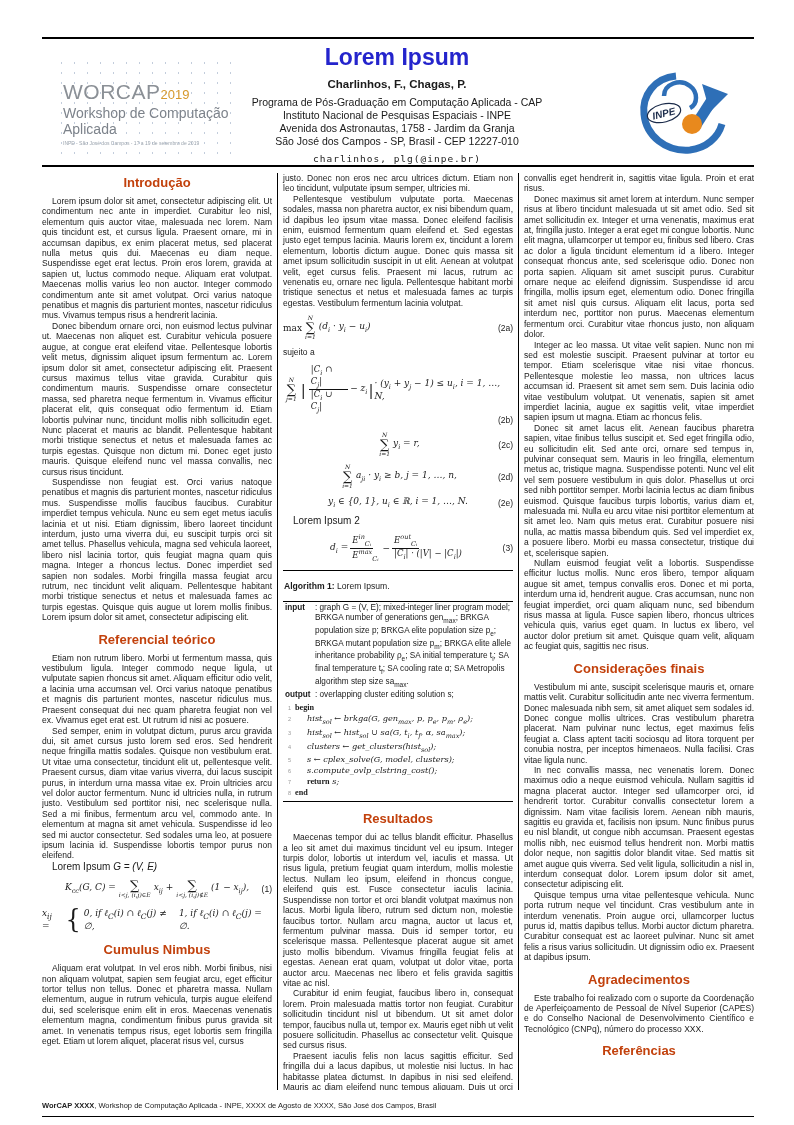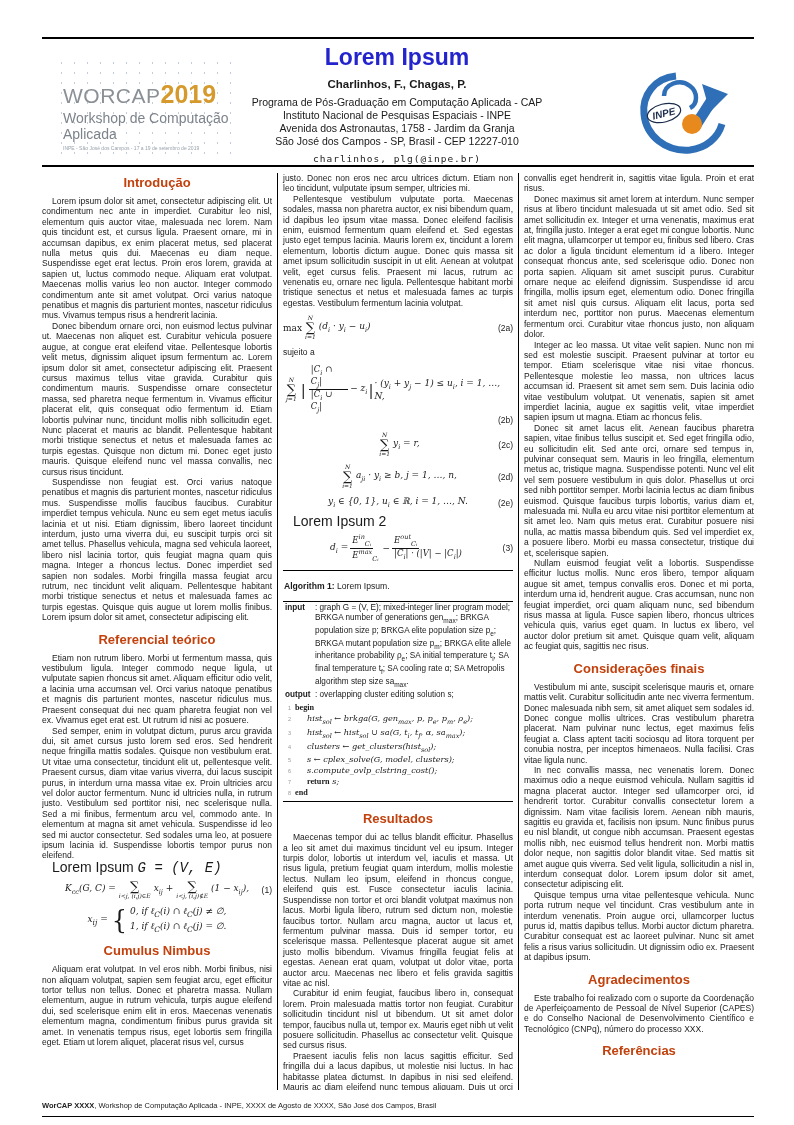--- a/index.html
+++ b/index.html
@@ -14,59 +14,59 @@
   .head-center{position:absolute;top:44px;left:50%;transform:translateX(-50%);width:430px;text-align:center;}
   .title{font-size:23px;font-weight:bold;color:#2424cc;margin:0 0 7px 0;}
   .authors{font-size:11.5px;font-weight:bold;margin:0 0 6px 0;}
   .affil{font-size:10.5px;line-height:13px;margin:0;}
   .email{font-family:"DejaVu Sans Mono",monospace;font-size:9.5px;letter-spacing:1px;margin-top:5px;color:#222;}
 
   .worcap{position:absolute;left:55px;top:58px;width:182px;height:96px;overflow:hidden;
           background-image:radial-gradient(#c3cddc 0.8px, transparent 0.9px);background-size:13px 10px;}
   .worcap-inner{position:absolute;left:8px;top:22px;}
   .wc-brand{font-size:21px;font-weight:normal;color:#8b9096;letter-spacing:.5px;}
-  .wc-year{font-size:25px;font-weight:bold;color:#d6992c;}
+  .wc-year{font-size:13px;font-weight:normal;color:#d6992c;}
   .wc-sub{font-size:14px;color:#7d838b;margin-top:1px;}
   .wc-detail{font-size:5px;color:#9aa3ad;margin-top:3px;}
 
   .inpe{position:absolute;right:48px;top:66px;width:112px;height:96px;}
 
   
   .content{position:absolute;top:173px;left:42px;right:40px;height:917px;display:flex;}
   .col{flex:1 1 0;padding:0 5px;overflow:hidden;}
   .col:first-child{padding-left:0;}
   .col:last-child{padding-right:0;}
   .vline{width:1px;background:#000;}
 
   h2.sec{color:#c2410c;font-size:13px;font-weight:bold;text-align:center;margin:9px 0 6px 0;}
   .col > h2.sec:first-child{margin-top:2px;}
   p.body{font-size:8.5px;line-height:10.4px;text-align:justify;margin:0;text-indent:10px;}
   p.noindent{text-indent:0;}
 
   
-  .math{font-family:Liberation Mono, monospace;font-style:italic;}
+  .math{font-family:Liberation Sans, sans-serif;font-style:italic;}
   .eq{position:relative;display:flex;align-items:center;justify-content:center;
       font-family:"DejaVu Serif",serif;font-style:italic;font-size:9px;margin:7px 0;}
   .eq sub,.algo sub,.mline sub{font-size:6.5px;}
   .eq sup,.algo sup{font-size:6.5px;}
   .eqtag{position:absolute;right:0;top:50%;transform:translateY(-50%);
          font-family:"Liberation Sans",sans-serif;font-style:normal;font-size:8.5px;}
   .eqtag-line{text-align:right;font-size:8.5px;margin:1px 0 4px 0;}
   .sum{display:inline-flex;flex-direction:column;align-items:center;line-height:1;margin:0 3px;}
   .sum .stop,.sum .sbot{font-size:6px;}
   .sum .ssym{font-size:13px;font-style:normal;}
   .frac{display:inline-flex;flex-direction:column;align-items:flex-start;line-height:1.15;margin:0 2px;font-size:8.5px;}
   .fnum{padding:0 2px;border-bottom:0.9px solid #111;}
   .fden{padding:0 2px;}
   .bigbar{font-size:15px;font-style:normal;margin:0 1px;}
   .cases{display:flex;align-items:center;justify-content:center;margin:4px 0 6px 0;
          font-family:"DejaVu Serif",serif;font-style:italic;font-size:9px;}
   .brace{font-size:24px;font-weight:200;font-style:normal;margin:0 3px 0 4px;transform:scaleY(1.1);}
-  .caserows{display:flex;flex-direction:column;gap:2px;}
-  .inline-math-line{font-size:14px;line-height:10.4px;text-indent:10px;margin:1px 0;}
+  .caserows{display:flex;gap:2px;}
+  .inline-math-line{font-size:10px;line-height:10.4px;text-indent:10px;margin:1px 0;}
 
   
   .algo{border-top:1.6px solid #000;border-bottom:1.6px solid #000;margin:8px 0 6px 0;
         font-size:8.2px;line-height:10px;}
   .algo-title{font-size:8.6px;padding:10px 1px;border-bottom:0.8px solid #000;}
   .algo-title .at-label{font-weight:bold;}
   .algo-io{display:flex;padding:1px 1px 0 2px;}
   .algo-io .iolabel{font-weight:bold;flex:0 0 30px;}
   .algo-io .iotext{flex:1;text-align:left;}
   .algo-lines{padding:2px 0 3px 0;}

